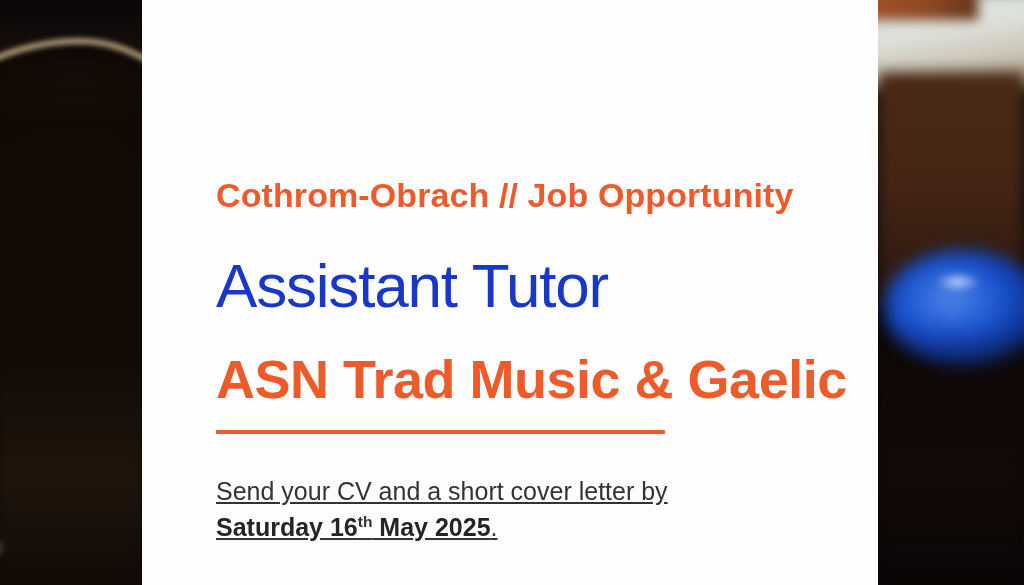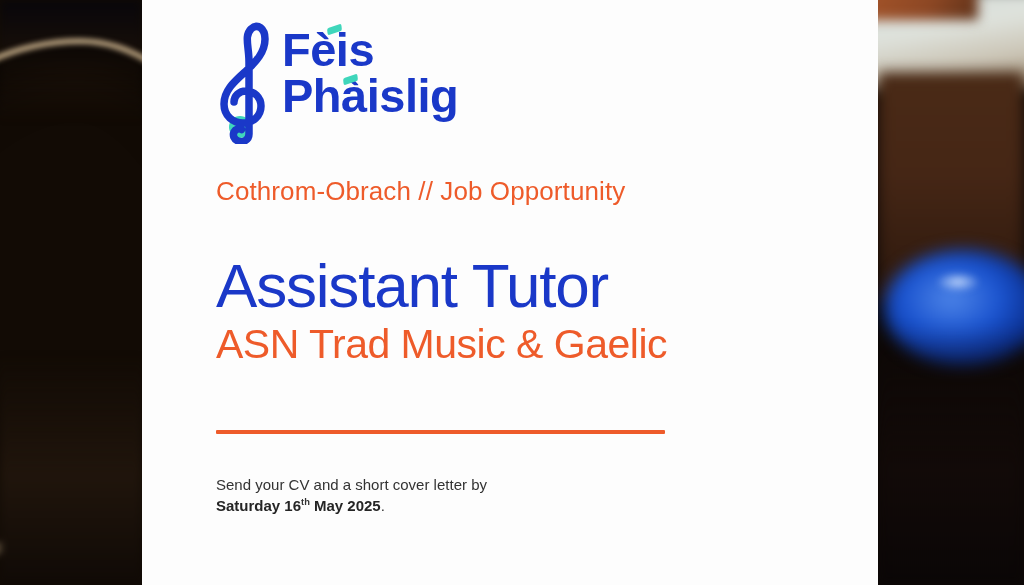--- a/index.html
+++ b/index.html
@@ -121,41 +121,41 @@
     position:absolute; width:15px; height:7px;
     background:#3fd6bb; border-radius:2px;
     transform:rotate(-18deg) skewX(-12deg);
   }
   .acc-feis { left:45px; top:-2px; }
   .acc-pha  { left:61px; top:48px; }
 
   
   .eyebrow {
     position:absolute; left:216px; top:176px;
-    font-size:26px; font-weight:400; letter-spacing:0.1px;
+    font-size:34px; font-weight:700; letter-spacing:0.1px;
     white-space:nowrap;
   }
   .headline {
     position:absolute; left:216px; top:255px;
     font-size:62px; font-weight:400; letter-spacing:-1.2px;
     line-height:1; white-space:nowrap;
   }
   .subhead {
-    position:absolute; left:216px; top:324px;
-    font-size:41px; font-weight:400; letter-spacing:-0.5px;
+    position:absolute; left:216px; top:352px;
+    font-size:54px; font-weight:700; letter-spacing:-0.5px;
     line-height:1; white-space:nowrap;
   }
   .divider {
     position:absolute; left:216px; top:430px;
     width:449px; height:4px; border-radius:1px;
   }
   .body-copy {
     position:absolute; left:216px; top:474px;
-    font-size:15px; font-weight:400; line-height:1.42;
-    color:#333333; white-space:nowrap;
+    font-size:25px; font-weight:400; line-height:1.42;
+    color:#333333; white-space:nowrap;text-decoration:underline;
   }
   .body-copy .strong { font-weight:700; color:#252525; }
   .body-copy sup { font-size:0.62em; vertical-align:super; font-weight:700; }
 </style>
 </head>
 <body>
 
 <div class="poster">
 
   <div class="bg-strip bg-left">
@@ -170,44 +170,20 @@
     <div class="pale-band"></div>
     <div class="wood-top"></div>
     <div class="brown-mid"></div>
     <div class="blue-glow"></div>
     <div class="blue-spark"></div>
     <div class="dark-bottom"></div>
   </div>
 
   <div class="card" style="background: rgb(253, 253, 253);"></div>
 
-  <div class="logo">
-    <div class="clef-wrap">
-      <svg viewBox="0 0 62 122" width="62" height="122" aria-hidden="true">
-        <circle cx="24" cy="105" r="11" fill="#3fd6bb"></circle>
-        <path d="M33 112 C33 118 27 121 22 119 C18 117.5 16.5 113.5 18 110
-                 C19.5 107 23 106 25.5 107.5
-                 M33 112 L33 40
-                 C33 24 28 14 35 7
-                 C42 0.5 49 7 49 17
-                 C49 30 40 40 30 49
-                 C19 59 8 68 8 82
-                 C8 94 17 101 27 101
-                 C37 101 45 94 45 84
-                 C45 75 38 69 30 69
-                 C23 69 18 74 18 80" fill="none" stroke="#1a38c8" stroke-width="7.5" stroke-linecap="round" stroke-linejoin="round"></path>
-      </svg>
-    </div>
-    <div class="logo-words">
-      <span class="accent-mark acc-feis"></span>
-      <span class="accent-mark acc-pha"></span>
-      <div class="logo-line logo-line-1" style="color: rgb(26, 56, 200);">Fèis</div>
-      <div class="logo-line logo-line-2" style="color: rgb(26, 56, 200);">Phàislig</div>
-    </div>
-  </div>
 
   <div class="eyebrow" style="color: rgb(238, 91, 42);">Cothrom-Obrach // Job Opportunity</div>
 
   <div class="headline" style="color: rgb(26, 56, 200);">Assistant Tutor</div>
 
   <div class="subhead" style="color: rgb(238, 91, 42);">ASN Trad Music &amp; Gaelic</div>
 
   <div class="divider" style="background: rgb(238, 91, 42);"></div>
 
   <div class="body-copy">

